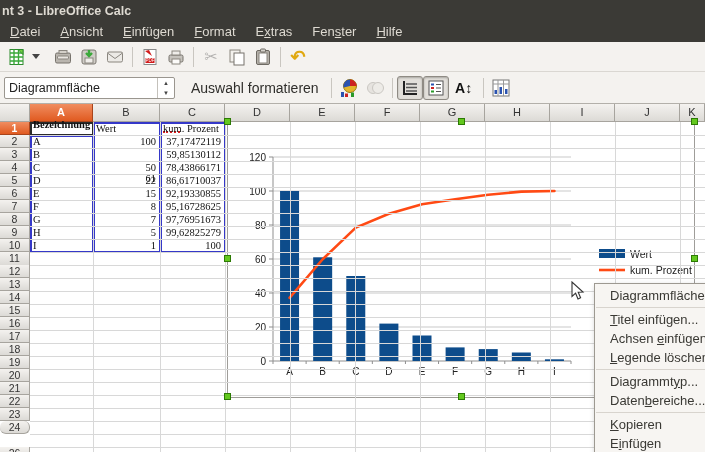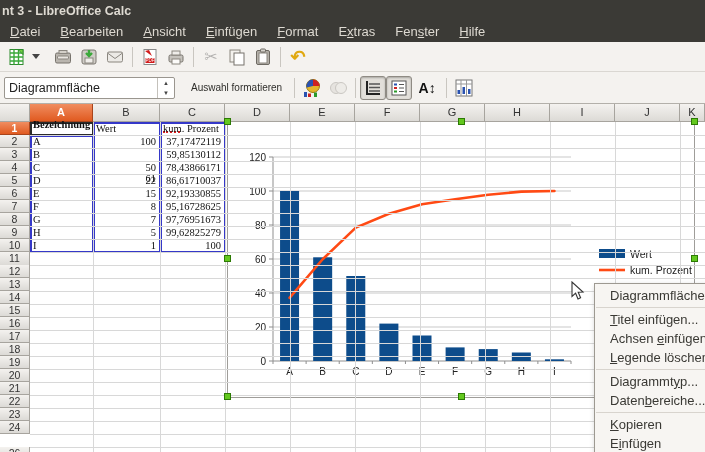--- a/index.html
+++ b/index.html
@@ -31,21 +31,21 @@
   .combo {
     display:flex; align-items:center; height:22px; background:#fff;
     border:1px solid #9a968f; border-radius:2px; margin-right:8px;
   }
   .combo input {
     width:152px; height:20px; border:none; outline:none; font-size:12.5px;
     padding:0 4px; font-family:"Liberation Sans",sans-serif; color:#222; background:transparent;
   }
   .spin { width:17px; height:20px; border-left:1px solid #c4c1bb; display:flex; flex-direction:column; }
   .spin div { flex:1; display:flex; align-items:center; justify-content:center; font-size:6px; color:#444; }
-  .textbtn { font-size:10px; color:#2f2e2b; padding:0 8px; white-space:nowrap; }
+  .textbtn { font-size:14px; color:#2f2e2b; padding:0 8px; white-space:nowrap; }
   .toggle-on {
     border:1px solid #8f8b84; background:#e2dfda; border-radius:3px;
     box-shadow:inset 0 1px 2px rgba(0,0,0,.25);
   }
   
   #sheet { position:absolute; left:0; top:104px; width:705px; height:348px; background:#fff; }
   .colhdr, .rowhdr, #corner {
     position:absolute; background:linear-gradient(#f4f2ef,#dcdad6);
     border-right:1px solid #a7a49e; border-bottom:1px solid #a7a49e;
     font-size:11px; color:#333; text-align:center;
@@ -90,21 +90,20 @@
 </style>
 </head>
 <body>
 
 <div class="titlebar">
   <span>nt 3 - LibreOffice Calc</span>
 </div>
 
 <div class="menubar" id="menubar">
     <span class="menu-item"><u>D</u>atei</span>
-    <span class="menu-item"><u>B</u>earbeiten</span>
     <span class="menu-item"><u>A</u>nsicht</span>
     <span class="menu-item"><u>E</u>infügen</span>
     <span class="menu-item"><u>F</u>ormat</span>
     <span class="menu-item">E<u>x</u>tras</span>
     <span class="menu-item">Fen<u>s</u>ter</span>
     <span class="menu-item"><u>H</u>ilfe</span>
   </div>
 
 <div class="toolbar" id="toolbar1">
   <div class="tbtn">
@@ -331,21 +330,21 @@
     <div class="rowhdr" style="top: 187px; height: 13px;">14</div>
     <div class="rowhdr" style="top: 200px; height: 13px;">15</div>
     <div class="rowhdr" style="top: 213px; height: 13px;">16</div>
     <div class="rowhdr" style="top: 226px; height: 13px;">17</div>
     <div class="rowhdr" style="top: 239px; height: 13px;">18</div>
     <div class="rowhdr" style="top: 252px; height: 13px;">19</div>
     <div class="rowhdr" style="top: 265px; height: 13px;">20</div>
     <div class="rowhdr" style="top: 278px; height: 13px;">21</div>
     <div class="rowhdr" style="top: 291px; height: 13px;">22</div>
     <div class="rowhdr" style="top: 304px; height: 13px;">23</div>
-    <div class="rowhdr" style="top: 317px; height: 13px;">24</div>
+    <div class="rowhdr" style="top: 317px; height: 13px; border-radius: 6px;">24</div>
     <div class="rowhdr" style="top: 330px; height: 13px; margin-top: 20px;">25</div>
     <div class="rowhdr" style="top: 343px; height: 13px;">26</div>
     <div class="gridv" style="left: 93px; height: 330px;"></div>
     <div class="gridv" style="left: 160px; height: 330px;"></div>
     <div class="gridv" style="left: 225px; height: 330px;"></div>
     <div class="gridv" style="left: 290px; height: 330px;"></div>
     <div class="gridv" style="left: 355px; height: 330px;"></div>
     <div class="gridv" style="left: 420px; height: 330px;"></div>
     <div class="gridv" style="left: 485px; height: 330px;"></div>
     <div class="gridv" style="left: 550px; height: 330px;"></div>

